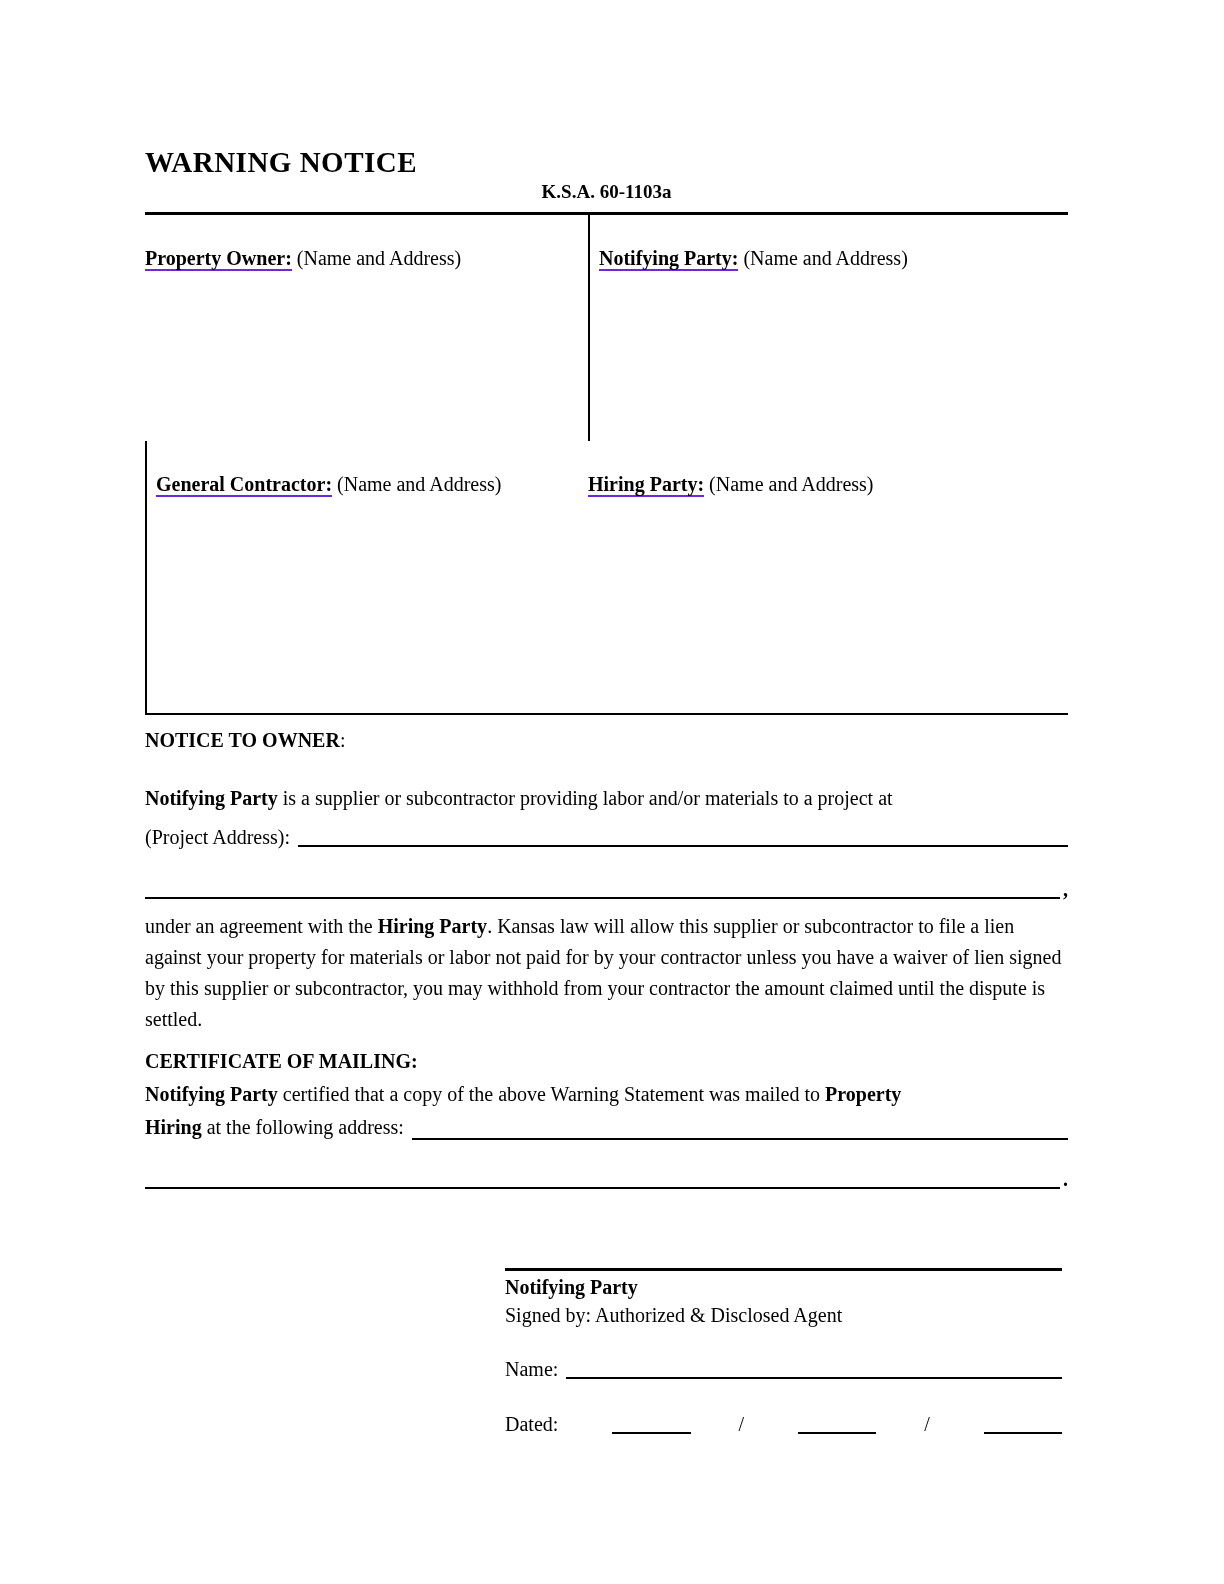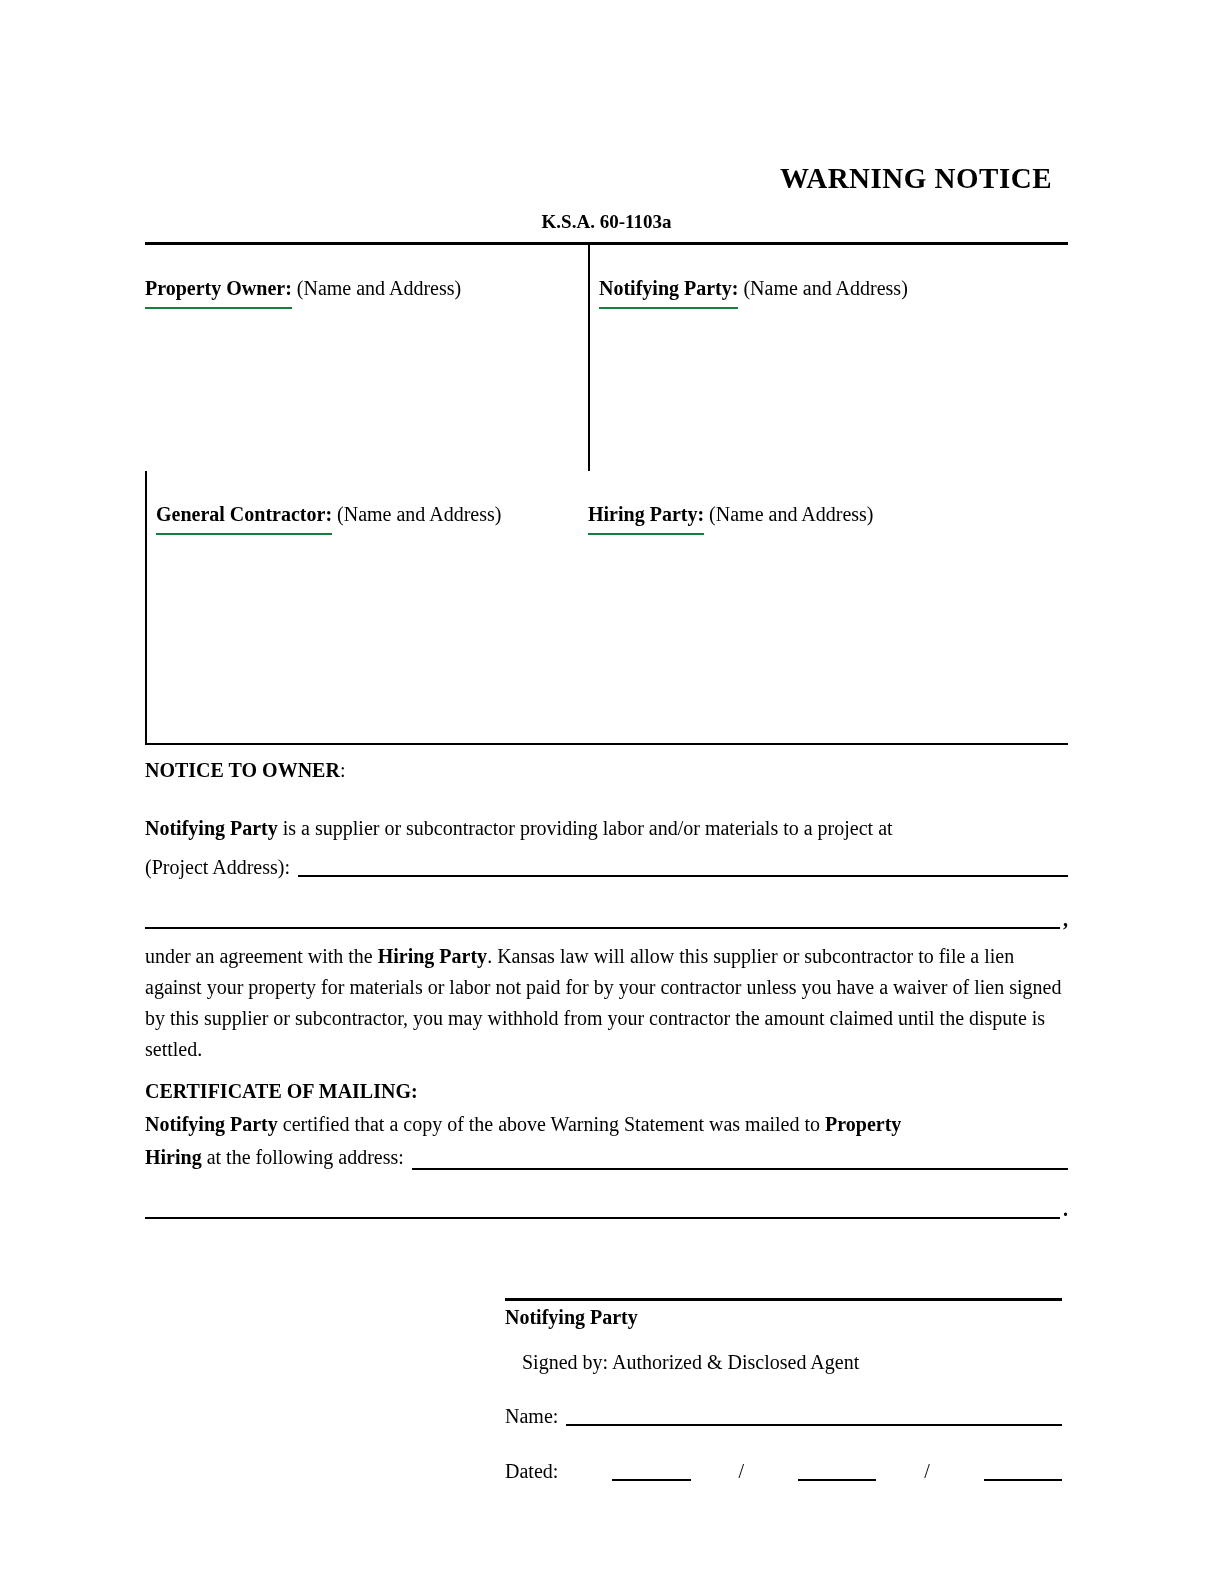--- a/index.html
+++ b/index.html
@@ -8,41 +8,41 @@
     width:1224px; height:1584px;
     box-sizing:border-box;
     background:#ffffff;
     color:#000000;
     font-family:"Liberation Serif", serif;
     font-size:20px; line-height:26px;
     padding:146px 156px 0 145px;
     overflow:hidden;
   }
   .doc-title {
-    margin:16px; text-align:right;
+    margin:0; text-align:left;
     font-size:29px; line-height:32px; font-weight:bold;
     letter-spacing:0.5px;
   }
   .doc-statute {
     margin:2px 0 0 0; text-align:center;
     font-size:19px; line-height:24px; font-weight:bold;
   }
   
   .parties {
     margin-top:8px;
     border-top:3px solid #000;
     border-bottom:2px solid #000;
     display:grid;
     grid-template-columns:443px 1fr;
   }
   .party-cell { padding:30px 8px 0 0; }
   .party-cell.right { border-left:2px solid #000; padding-left:9px; }
   .party-cell.row1 { height:226px; box-sizing:border-box; }
   .party-cell.row2 { height:272px; box-sizing:border-box; }
-  .party-label { font-weight:bold; border-bottom:2px solid #15803d; padding-bottom:8px; }
+  .party-label { font-weight:bold; border-bottom:2px solid #6d28d9; padding-bottom:0px; }
   .party-hint { font-weight:normal; }
 
   .sec-heading { margin:12px 0 0 0; font-weight:bold; font-size:20px; line-height:27px; }
   .colon { font-weight:normal; }
 
   .line { margin:0; }
   .p1-line1 { margin-top:31px; }
   .fill-row { display:flex; align-items:flex-end; }
   .fill-row .lbl { white-space:nowrap; }
   .blank { border-bottom:2px solid #000; height:20px; margin-bottom:3px; }
@@ -55,21 +55,21 @@
   .body-par { margin:9px 0 0 0; line-height:31px; text-align:left; }
 
   .cert-heading { margin-top:13px; }
   .cert-line1 { margin-top:4px; line-height:31px; }
   .cert-line2 { margin-top:2px; line-height:31px; }
   .period-row { margin-top:23px; }
 
   .sig-block { margin-left:360px; width:557px; margin-top:76px; }
   .sig-rule { height:0; border-bottom:3px solid #000; }
   .sig-party { font-weight:bold; margin:2px 0 0 0; line-height:28px; }
-  .sig-signedby { margin:17px; line-height:28px; }
+  .sig-signedby { margin:0; line-height:28px; }
   .name-row { margin-top:27px; }
   .name-blank { width:442px; }
   .dated-row { margin-top:29px;gap:48px; }
   .date-blank { width:80px; margin-left:6px; }
   .slash { line-height:26px; }
   b, .bold { font-weight:bold; }
 </style>
 </head>
 <body>
 

